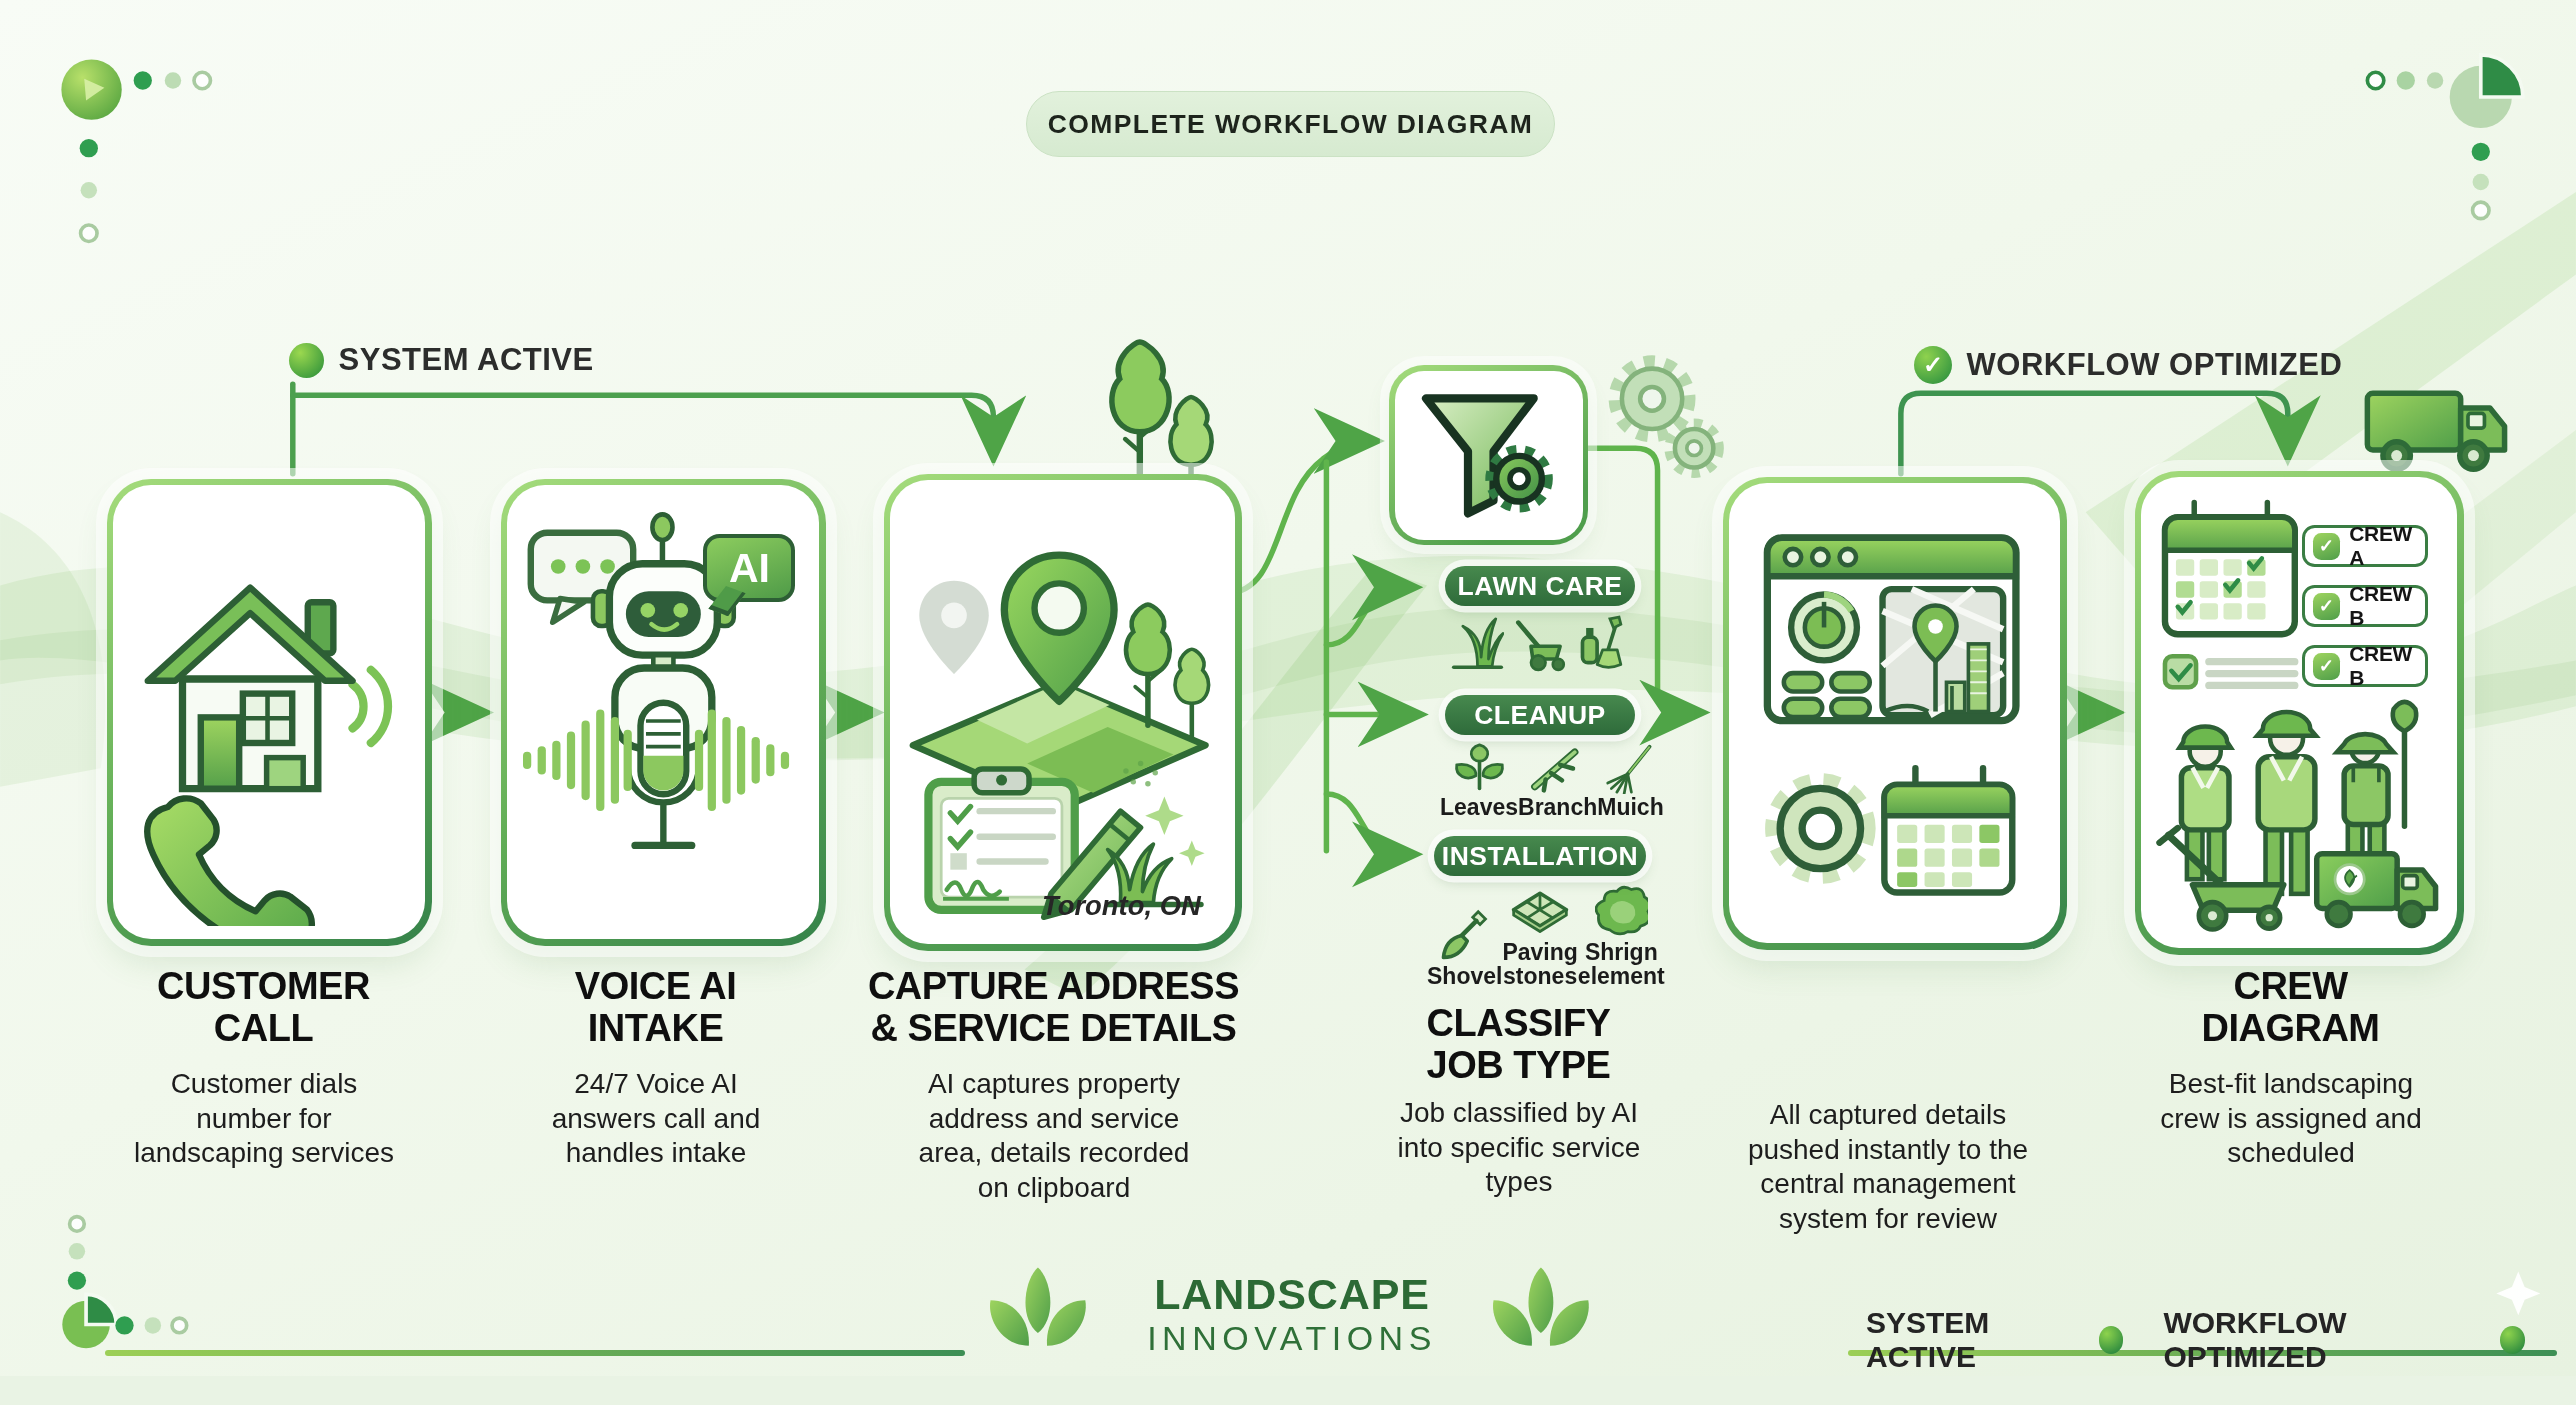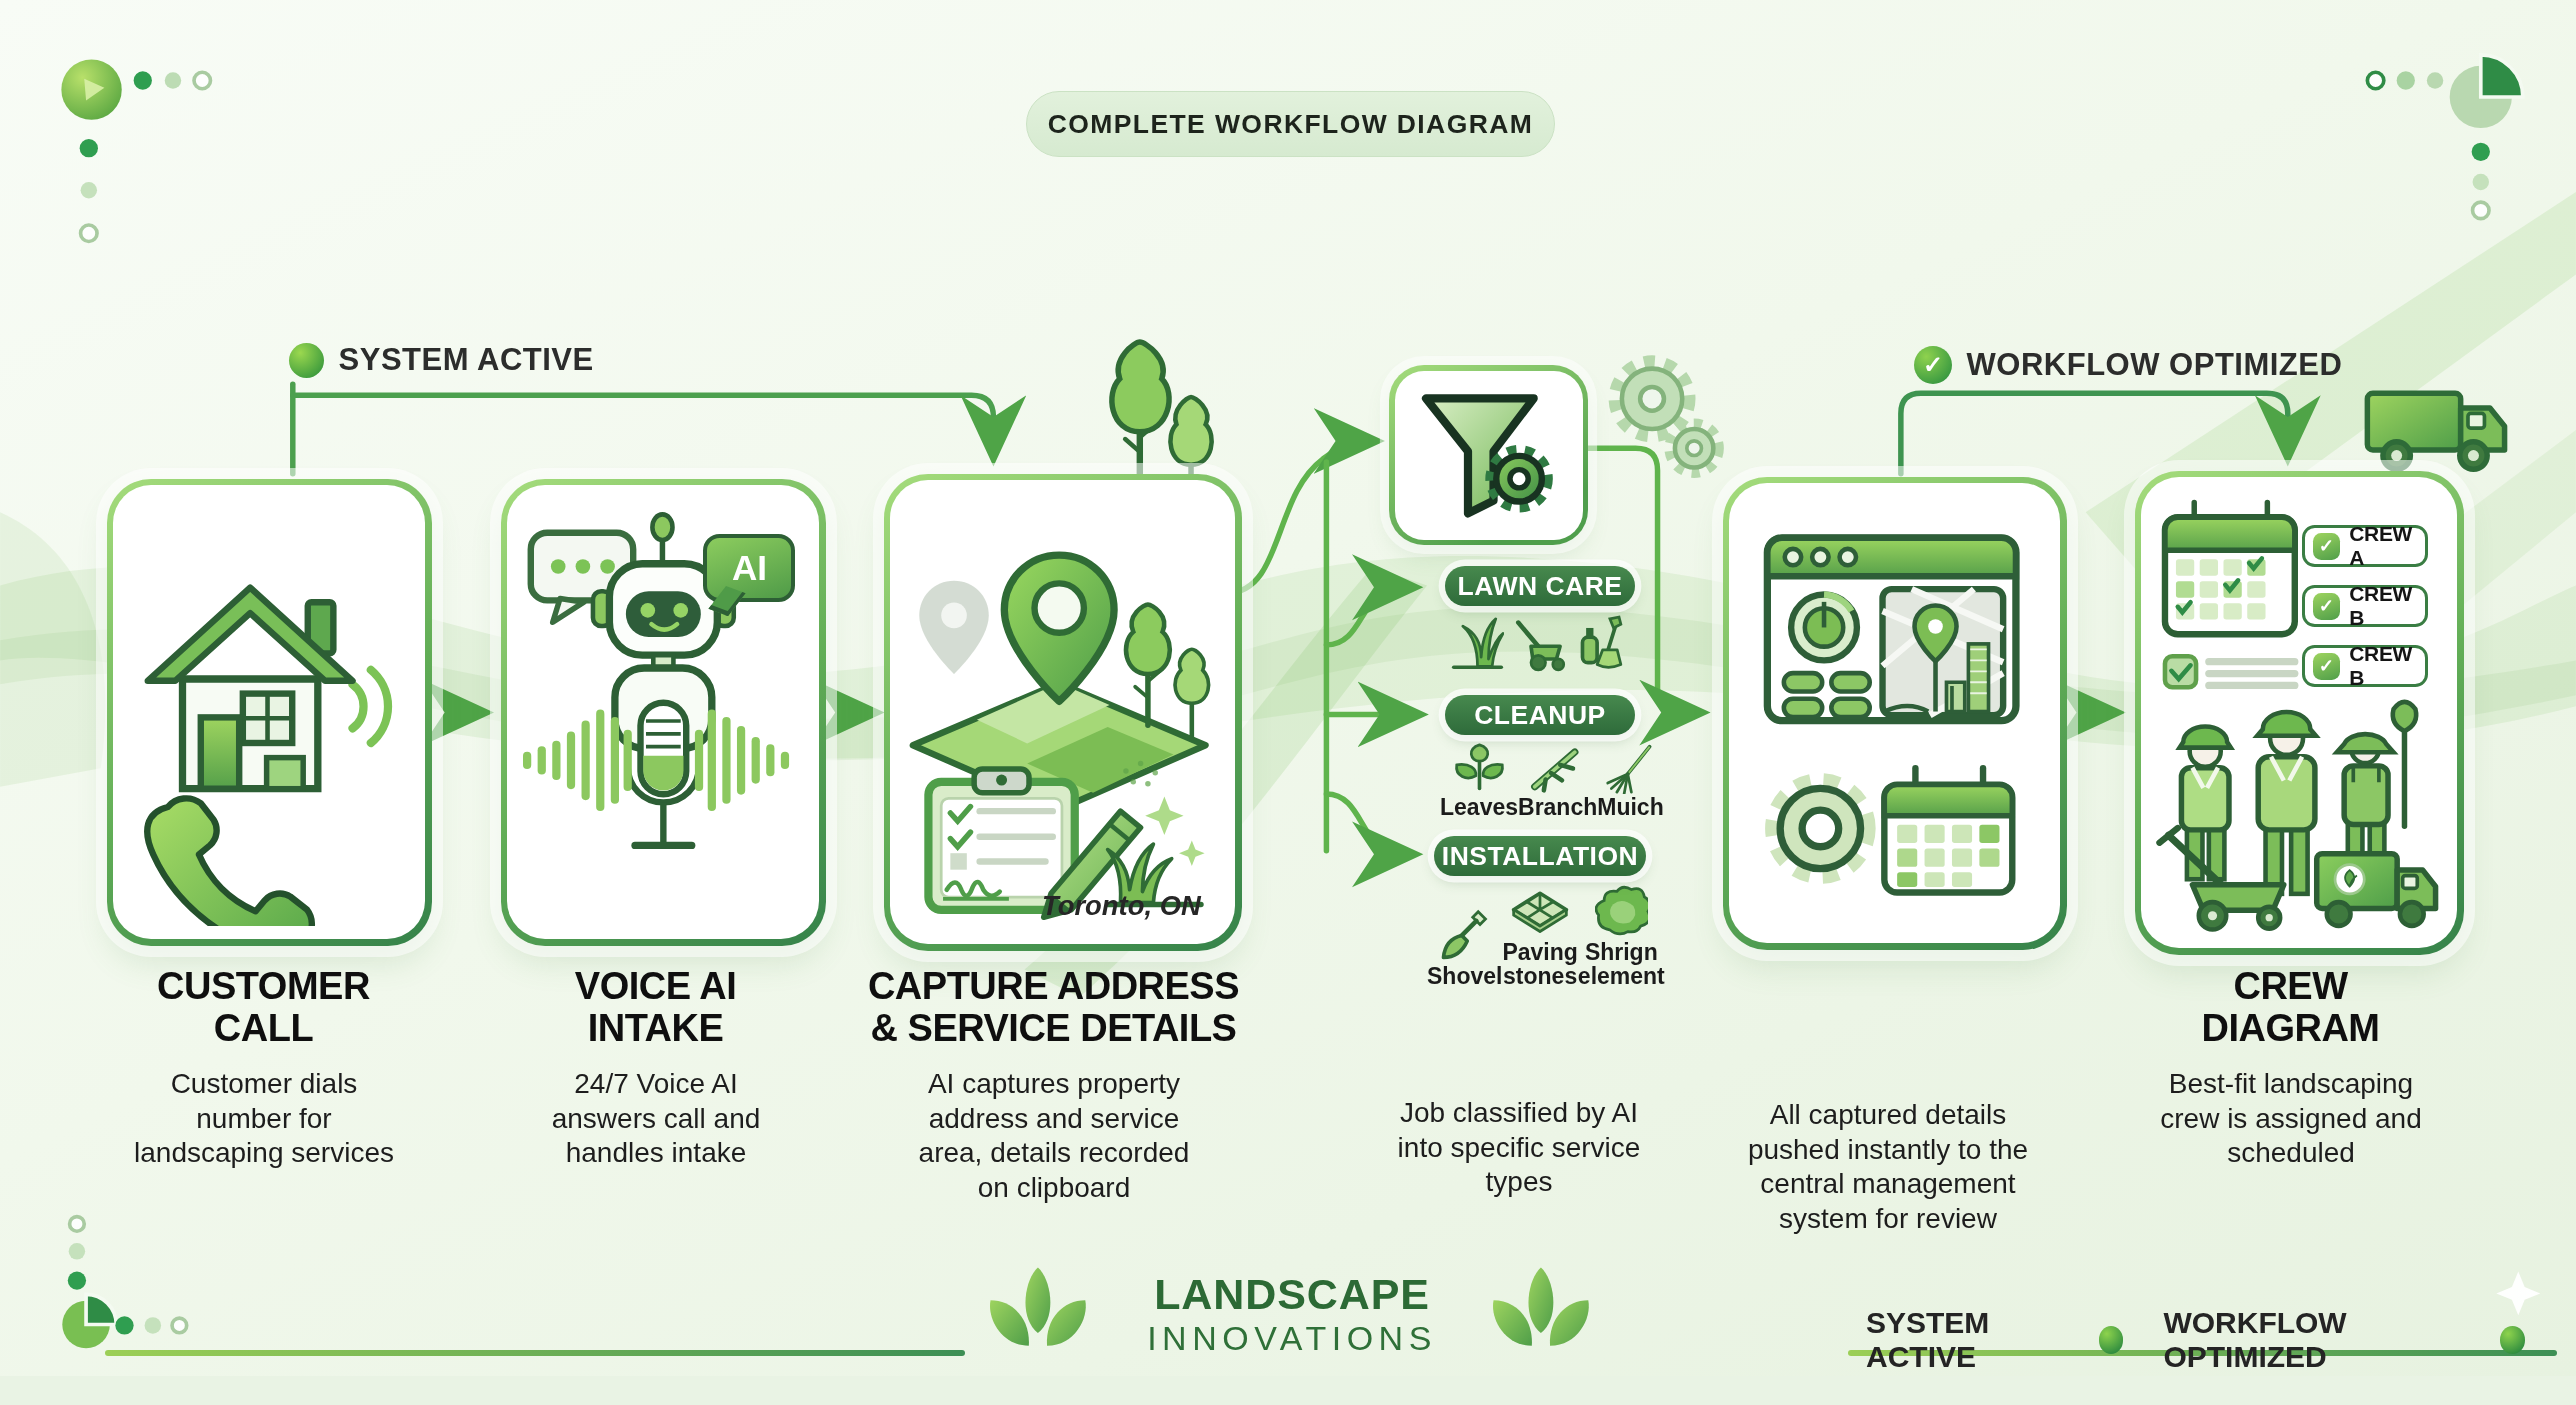--- a/index.html
+++ b/index.html
@@ -53,21 +53,21 @@
   .crew-badge{position:absolute;left:161px;width:126px;height:42px;border:3.7px solid #3a7d43;border-radius:12.8px;
     background:#fff;display:flex;align-items:center;gap:9.1px;padding-left:7.3px;box-sizing:border-box;}
   .crew-check{width:27.4px;height:27.4px;border-radius:8.2px;flex:0 0 auto;
     background:linear-gradient(160deg,#9ed45f,#4f9e49);display:flex;align-items:center;justify-content:center;
     color:#fff;font-weight:bold;font-size:18.3px;}
   .crew-label{font-size:21px;font-weight:bold;color:#151515;letter-spacing:-0.3px;}
 
   
   .ai-bubble{position:absolute;left:196px;top:49px;width:84px;height:60px;border-radius:16.5px;
     background:linear-gradient(160deg,#8ccc5e,#4f9b48);border:4.6px solid #2d5f35;
-    display:flex;align-items:center;justify-content:center;color:#fff;font-size:35px;font-weight:bold;}
+    display:flex;align-items:center;justify-content:center;color:#fff;font-size:41px;font-weight:bold;}
   .ai-bubble::after{content:"";position:absolute;left:7.3px;bottom:-14.6px;width:20px;height:20px;
     background:#4f9b48;border-right:4.6px solid #2d5f35;border-bottom:4.6px solid #2d5f35;
     transform:skewX(-24deg) rotate(18deg);}
   .toronto{position:absolute;left:137px;top:410px;width:188px;text-align:center;
     font-size:27.4px;font-weight:bold;color:#262626;font-style:italic;}
 
   
   .brand-line{height:6.4px;border-radius:3.7px;background:linear-gradient(90deg,#9ccf56,#3d8f55);}
   .brand-name1{font-size:43px;font-weight:bold;letter-spacing:0.9px;color:#2c6a35;}
   .brand-name2{font-size:34px;letter-spacing:5.5px;color:#2f7038;}
@@ -623,20 +623,22 @@
 answers call and
 handles intake</div>
 
   <div class="abs step-title z3" style="left:857px;top:966px;width:393px;">CAPTURE ADDRESS
 &amp; SERVICE DETAILS</div>
   <div class="abs step-desc z3" style="left:871px;top:1067px;width:366px;">AI captures property
 address and service
 area, details recorded
 on clipboard</div>
 
+  <div class="abs step-title z3" style="left:1354px;top:1003px;width:329px;">CLASSIFY
+JOB TYPE</div>
   <div class="abs step-desc z3" style="left:1336px;top:1096px;width:366px;">Job classified by AI
 into specific service
 types</div>
 
   <div class="abs step-desc z3" style="left:1705px;top:1098px;width:366px;">All captured details
 pushed instantly to the
 central management
 system for review</div>
 
   <div class="abs step-title z3" style="left:2126px;top:966px;width:329px;">CREW

